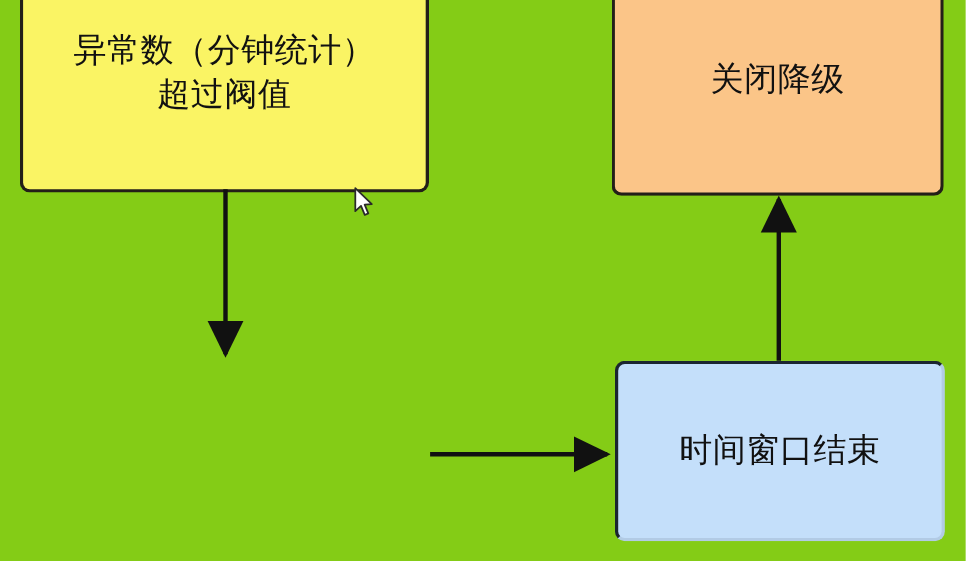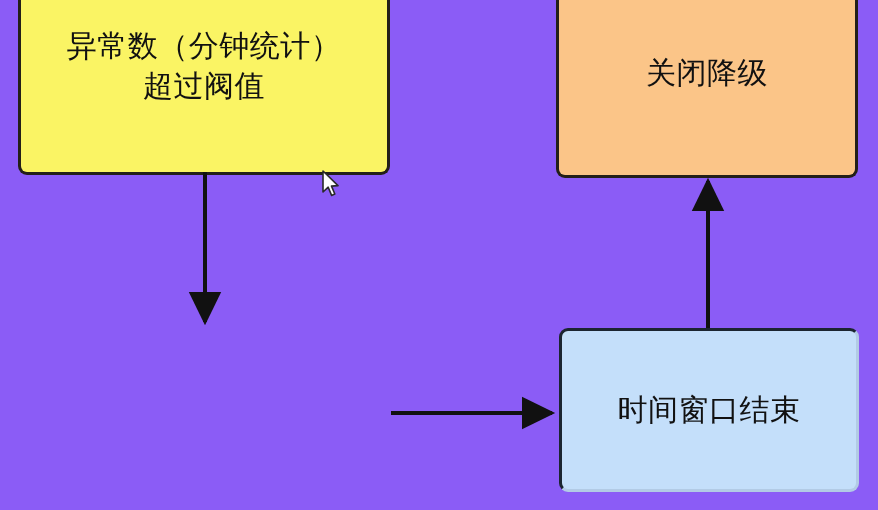--- a/index.html
+++ b/index.html
@@ -7,21 +7,21 @@
     padding: 0;
     background: #ffffff;
   }
   body {
     font-family: "DejaVu Sans", "Liberation Sans", sans-serif;
   }
   #canvas {
     position: relative;
     width: 878px;
     height: 510px;
-    background: #8b5cf6;
+    background: #84cc16;
     overflow: hidden;
   }
 
   .node {
     position: absolute;
     box-sizing: border-box;
     border: 3px solid #231f18;
     border-radius: 9px;
     display: flex;
     align-items: center;

